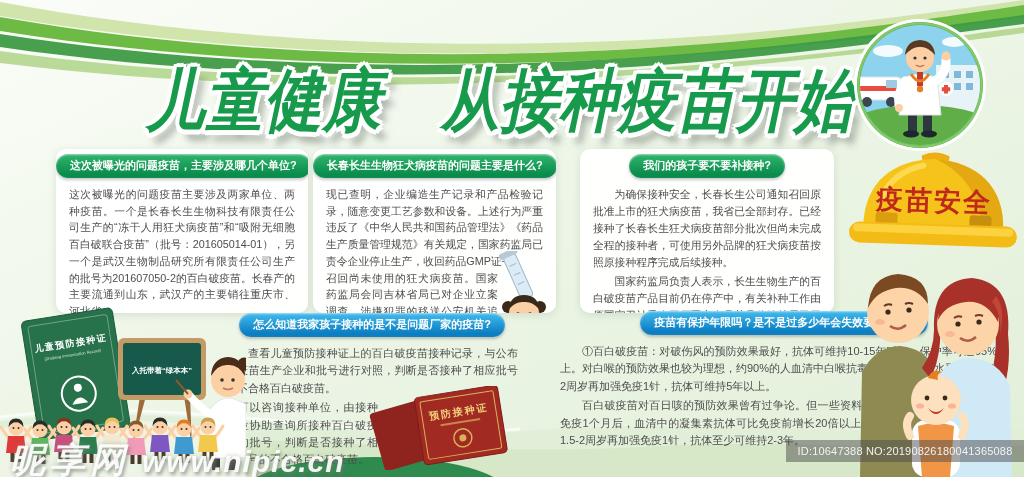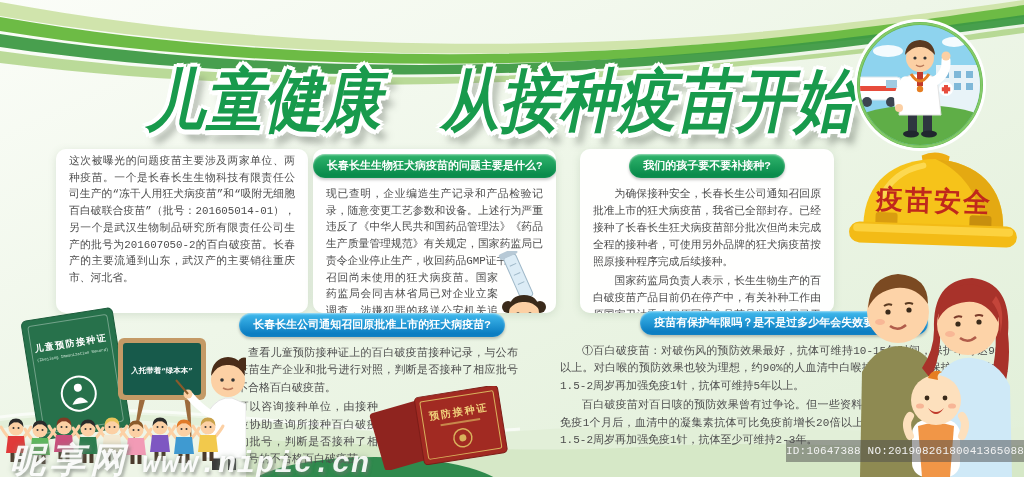--- a/index.html
+++ b/index.html
@@ -1,19 +1,19 @@
 <!DOCTYPE html>
 <html><head>
 <meta charset="utf-8">
 <style>
   html,body{margin:0;padding:0;}
   .poster{
     position:relative;width:1024px;height:477px;overflow:hidden;
     background:linear-gradient(155deg,#fbfdf8 0%,#eef6e8 45%,#e1efd8 100%);
-    font-family:Liberation Mono, monospace;
+    font-family:Liberation Sans, sans-serif;
   }
   .layer{position:absolute;left:0;top:0;}
   
   .main-title{
     position:absolute;left:108px;top:56px;width:784px;text-align:center;
     font-size:58px;font-weight:900;font-style:italic;letter-spacing:1px;
     color:#189a4c;transform:scaleY(1.18);transform-origin:top center;white-space:nowrap;
     text-shadow:-3px -3px 0 #fff,3px -3px 0 #fff,-3px 3px 0 #fff,3px 3px 0 #fff,
       0 -4px 0 #fff,0 4px 0 #fff,-4px 0 0 #fff,4px 0 0 #fff,7px 9px 7px rgba(90,100,90,.5);
   }
@@ -123,20 +123,21 @@
       <circle cx="70" cy="43" r="14" fill="#fcd0a4"></circle>
       <path d="M55,40 Q56,26 70,25 Q84,26 85,40 Q77,31 70,32 Q63,31 55,40 Z" fill="#5a3a21"></path>
       <circle cx="65" cy="43" r="1.6" fill="#333"></circle>
         <circle cx="75" cy="43" r="1.6" fill="#333"></circle>
       <path d="M66,50 Q70,53 74,50" stroke="#b9795a" stroke-width="1.5" fill="none"></path>
     </g>
     <circle cx="70" cy="70" r="61.5" fill="none" stroke="#8fd06f" stroke-width="2" opacity=".8"></circle>
   </svg>
 
   <div class="panel panel1">
+    <span class="pill">这次被曝光的问题疫苗，主要涉及哪几个单位?</span>
     <div class="panel-body">这次被曝光的问题疫苗主要涉及两家单位、两种疫苗。一个是长春长生生物科技有限责任公司生产的“冻干人用狂犬病疫苗”和“吸附无细胞百白破联合疫苗”（批号：201605014-01），另一个是武汉生物制品研究所有限责任公司生产的批号为201607050-2的百白破疫苗。长春产的主要流通到山东，武汉产的主要销往重庆市、河北省。</div>
   </div>
 
   <div class="panel panel2">
     <span class="pill">长春长生生物狂犬病疫苗的问题主要是什么?</span>
     <div class="panel-body tail-wrap">
       <span class="indent2">现已查明，企业编造生产记录和产品检验记录，随意变更工艺参数和设备。上述行为严重违反了《中华人民共和国药品管理法》《药品生产质量管理规范》有关规定，国家药监局已责令企业停止生产，收回药品GMP证书，</span>
       <div class="tail-text">召回尚未使用的狂犬病疫苗。国家药监局会同吉林省局已对企业立案调查，涉嫌犯罪的移送公安机关追究刑事责任。</div>
       <svg class="illu" style="right:2px;bottom:0;position:absolute" width="62" height="92" viewBox="0 0 62 92">
         <g transform="rotate(-24 31 40)">
@@ -163,21 +164,21 @@
 
   <div class="panel panel3">
     <span class="pill">我们的孩子要不要补接种?</span>
     <div class="panel-body sec-body" style="font-size:10.8px">
         <p class="para indent2" style="margin: 0px 0px 2px;">为确保接种安全，长春长生公司通知召回原批准上市的狂犬病疫苗，我省已全部封存。已经接种了长春长生狂犬病疫苗部分批次但尚未完成全程的接种者，可使用另外品牌的狂犬病疫苗按照原接种程序完成后续接种。</p>
         <p class="para indent2" style="margin: 0px 0px 2px;">国家药监局负责人表示，长生生物生产的百白破疫苗产品目前仍在停产中，有关补种工作由原国家卫计委会同原国家食品药品监管总局已于今年2月进行了部署。。</p>
       </div>
   </div>
 
   <div class="section sec4">
-    <span class="pill blue sec-pill">长春长生公司通知召回原批准上市的狂犬病疫苗?</span>
+    <span class="pill blue sec-pill">怎么知道我家孩子接种的是不是问题厂家的疫苗?</span>
     <div class="sec-body">
       <p class="indent2">查看儿童预防接种证上的百白破疫苗接种记录，与公布的疫苗生产企业和批号进行对照，判断是否接种了相应批号的不合格百白破疫苗。</p>
       <p class="p2">也可以咨询接种单位，由接种单位协助查询所接种百白破疫苗的批号，判断是否接种了相应批号的不合格百白破疫苗。</p>
     </div>
   </div>
 
   <svg class="illu" style="left:366px;top:386px" width="150" height="84" viewBox="0 0 150 84">
     <rect x="10" y="18" width="64" height="60" rx="4" fill="#8f241f" transform="rotate(-16 42 48)"></rect>
     <g transform="rotate(-9 95 40)">
       <rect x="53" y="5" width="84" height="68" rx="4" fill="#a12a22" stroke="#7c1d18"></rect>

